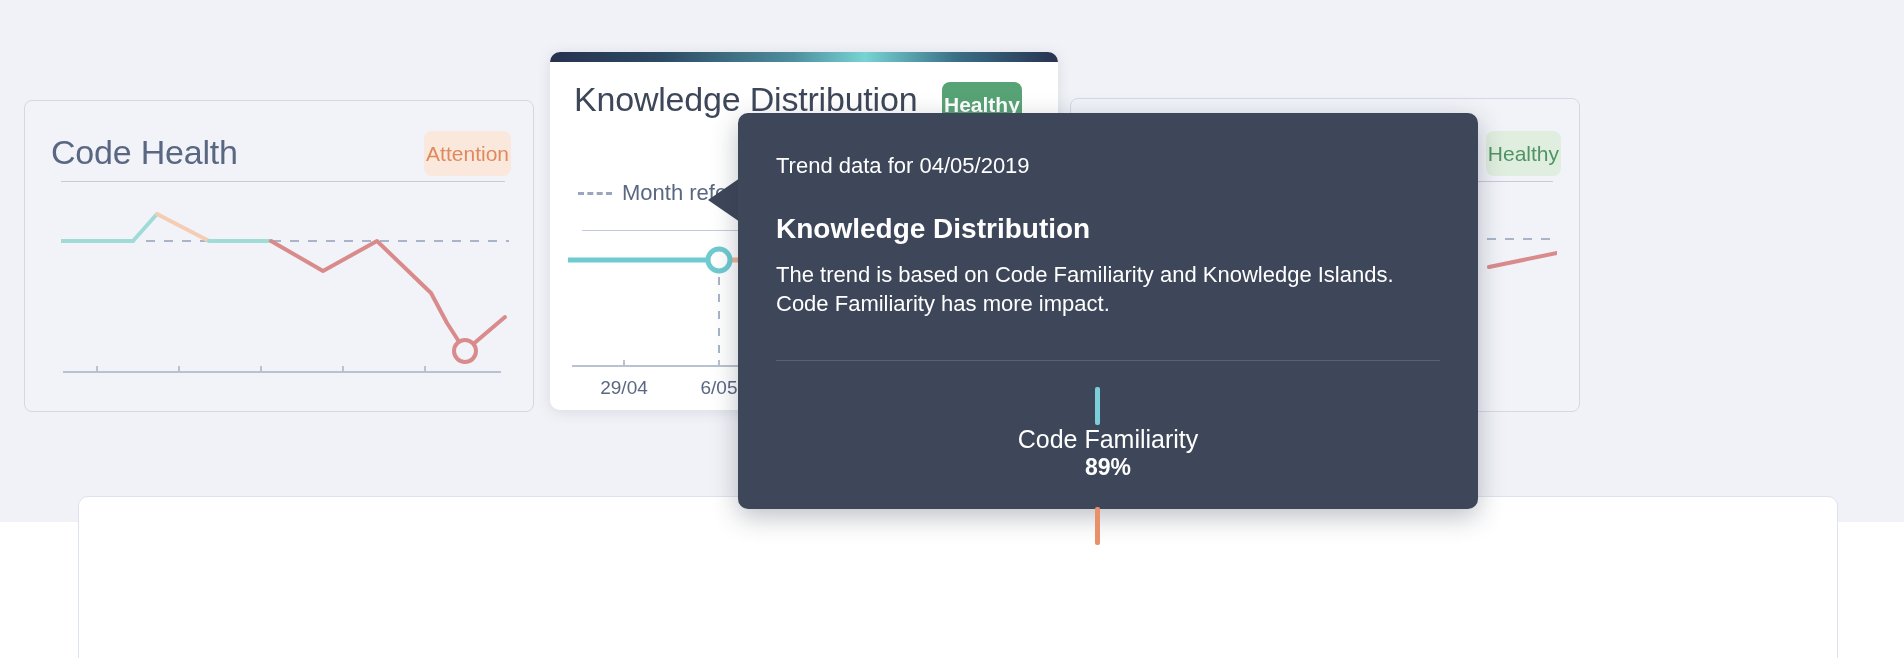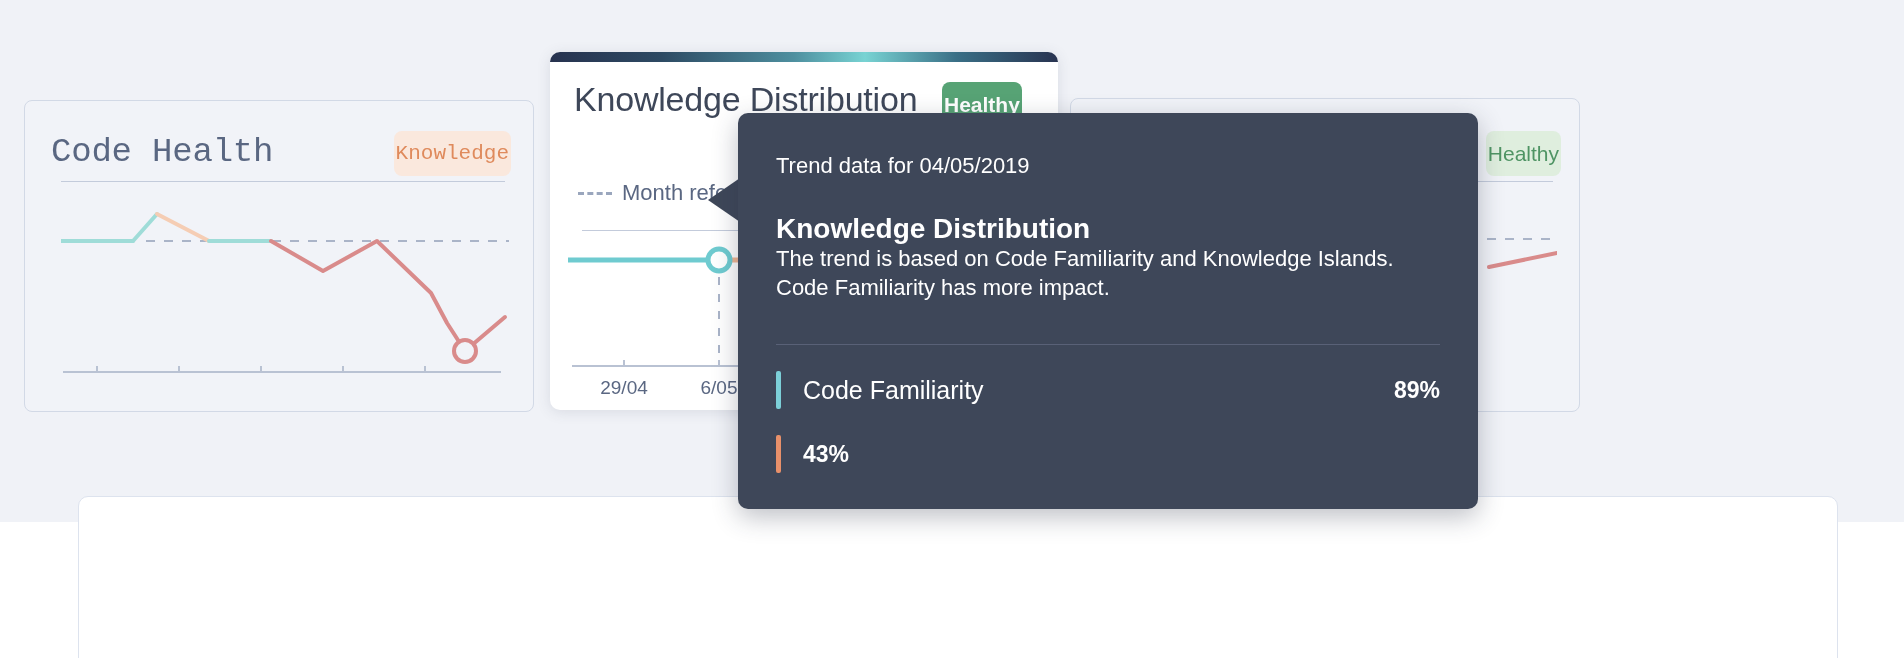--- a/index.html
+++ b/index.html
@@ -50,21 +50,21 @@
   .badge-healthy-solid { background: #57a375; color: #ffffff; font-weight: 700; }
   .badge-healthy-soft { background: #dfeede; color: #4f9464; }
 
   .hrule {
     position: absolute;
     height: 1px;
     background: #c3cbdb;
   }
 
   
-  #card-code-health { left: 24px; top: 100px; width: 510px; height: 312px; font-family: Liberation Mono, monospace; }
+  #card-code-health { left: 24px; top: 100px; width: 510px; height: 312px; }
   #card-code-health .card-title { left: 26px; top: 32px; }
   #card-code-health .badge { right: 22px; top: 30px; }
   #card-code-health .hrule { left: 36px; top: 80px; width: 444px; }
 
   
   #card-knowledge {
     left: 550px; top: 52px; width: 508px; height: 358px;
     background: #ffffff; border: none; border-radius: 10px;
     box-shadow: 0 2px 14px rgba(62,71,89,0.13);
   }
@@ -113,47 +113,47 @@
     position: absolute; left: 708px; top: 178px;
     width: 0; height: 0;
     border-top: 22px solid transparent;
     border-bottom: 22px solid transparent;
     border-right: 32px solid #3e4759;
   }
   .tt-date { font-size: 22px; color: #ffffff; font-weight: 400; }
   .tt-title { font-size: 28px; color: #ffffff; font-weight: 700; margin-top: 34px; }
   .tt-desc {
     font-size: 22px; color: #ffffff; font-weight: 400; line-height: 1.3;
-    width: 640px;
+    margin-top: 16px; width: 640px;
   }
   .tt-divider {
     height: 1px; background: #596177; margin-top: 42px; width: 664px;
   }
   .tt-row {
     display: flex; align-items: center;
-    margin-top: 26px; width: 664px;
+    margin-top: 26px; width: 664px; flex-direction: column;
   }
   .tt-row:first-of-type { margin-top: 30px; }
   .tt-bar {
     width: 5px; height: 38px; border-radius: 2px; margin-right: 22px; flex: 0 0 auto;
   }
   .tt-label { font-size: 25px; color: #ffffff; flex: 1 1 auto; }
   .tt-value { font-size: 23px; color: #ffffff; font-weight: 700; text-align: center; }
 </style>
 </head>
 <body>
 
 <div id="root">
 
   <div class="bg-top"></div>
   <div class="bg-bottom"></div>
 
   <div class="card" id="card-code-health">
     <div class="card-title">Code Health</div>
-    <div class="badge badge-attention">Knowledge</div>
+    <div class="badge badge-attention">Attention</div>
     <div class="hrule"></div>
 
     <svg class="chart" style="left:36px; top:96px;" width="448" height="200" viewBox="0 0 448 200">
 
       <line x1="85" y1="44" x2="448" y2="44" stroke="#aab4c8" stroke-width="2" stroke-dasharray="9 9"></line>
 
       <line x1="2" y1="175" x2="440" y2="175" stroke="#b9c2d3" stroke-width="2"></line>
       <line x1="36" y1="169" x2="36" y2="175" stroke="#b9c2d3" stroke-width="2"></line>
       <line x1="118" y1="169" x2="118" y2="175" stroke="#b9c2d3" stroke-width="2"></line>
       <line x1="200" y1="169" x2="200" y2="175" stroke="#b9c2d3" stroke-width="2"></line>

